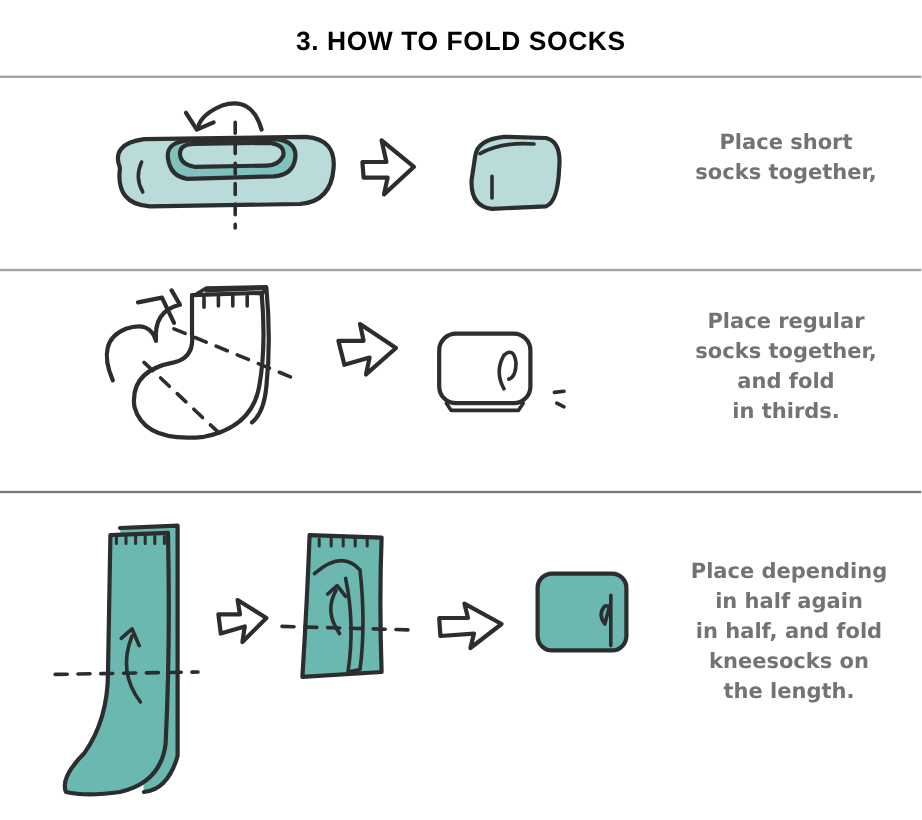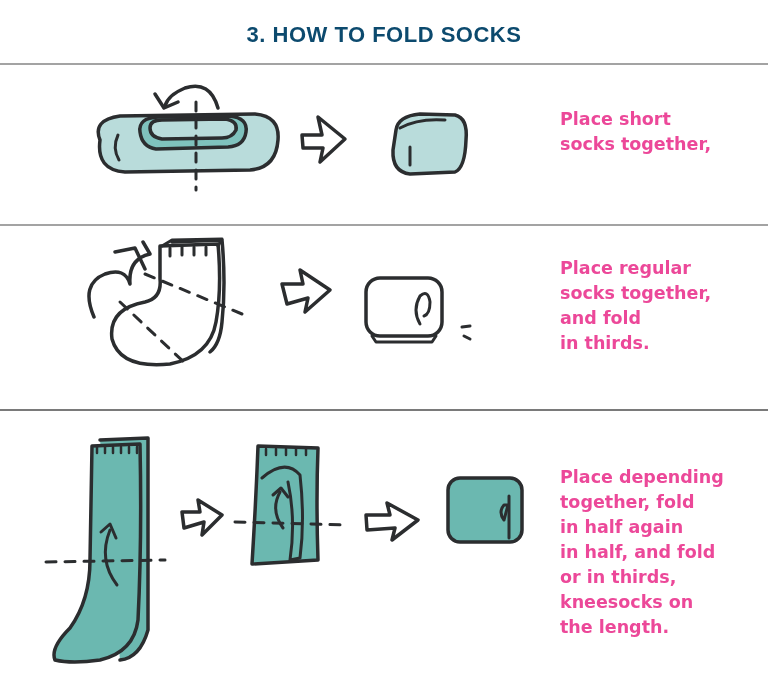--- a/index.html
+++ b/index.html
@@ -1,22 +1,22 @@
 <!DOCTYPE html>
 <html><head>
 <meta charset="utf-8">
 <style>
   * { margin:0; padding:0; box-sizing:border-box; }
   html, body { width:768px; height:683px; background:#ffffff; overflow:hidden; }
   body { position:relative; font-family:"Liberation Sans", "DejaVu Sans", sans-serif; color:#231f20; }
-  .title { position:absolute; left:0; top:22px; width:768px; text-align:center; font-size:22px; font-weight:bold; letter-spacing:0.5px; color:#0c4a6e; }
+  .title { position:absolute; left:0; top:22px; width:768px; text-align:center; font-size:22px; font-weight:bold; letter-spacing:0.5px; color:#000000; }
   .divider { position:absolute; left:0; width:768px; height:2px; background:#a3a3a3; }
   .panel { position:absolute; left:0; width:768px; }
   .illus { position:absolute; left:0; top:0; }
-  .caption { position:absolute; text-align:left; font-size:17.5px; line-height:25px; color:#ec4899; font-weight:bold; font-family:"DejaVu Sans", sans-serif; font-weight:600; }
+  .caption { position:absolute; text-align:center; font-size:17.5px; line-height:25px; color:#737373; font-weight:bold; font-family:"DejaVu Sans", sans-serif; font-weight:600; }
   .caption span { display:block; white-space:nowrap; }
   svg path, svg line, svg rect, svg ellipse { stroke-linecap:round; stroke-linejoin:round; }
 </style>
 </head>
 <body>
 
 <div class="title">3. HOW TO FOLD SOCKS</div>
 <div class="divider" style="top:63px"></div>
 
 <div class="panel" style="top:65px;height:160px">
@@ -112,20 +112,18 @@
     <line x1="235" y1="522" x2="345" y2="525" stroke="#2b2d2f" stroke-width="3" stroke-dasharray="10,9"></line>
 
     <path d="M366,515 L390,515 L387,503 L418,520 L392,540 L395,528 L367,530 Z" fill="#ffffff" stroke="#2b2d2f" stroke-width="3.5"></path>
 
     <rect x="448" y="478" width="74" height="64" rx="12" fill="#6bb8b0" stroke="#2b2d2f" stroke-width="3.5"></rect>
     <path d="M504,505 Q498,512 504,520 L508,505 Z" fill="none" stroke="#2b2d2f" stroke-width="3"></path>
     <line x1="509" y1="496" x2="509" y2="538" stroke="#2b2d2f" stroke-width="3"></line>
   </svg>
   <div class="caption" style="left:560px;top:54px;width:195px">
     <span>Place depending</span>
-    <span>together, fold</span>
     <span>in half again</span>
     <span>in half, and fold</span>
-    <span>or in thirds,</span>
     <span>kneesocks on</span>
     <span>the length.</span>
   </div>
 </div>
 
 </body></html>

